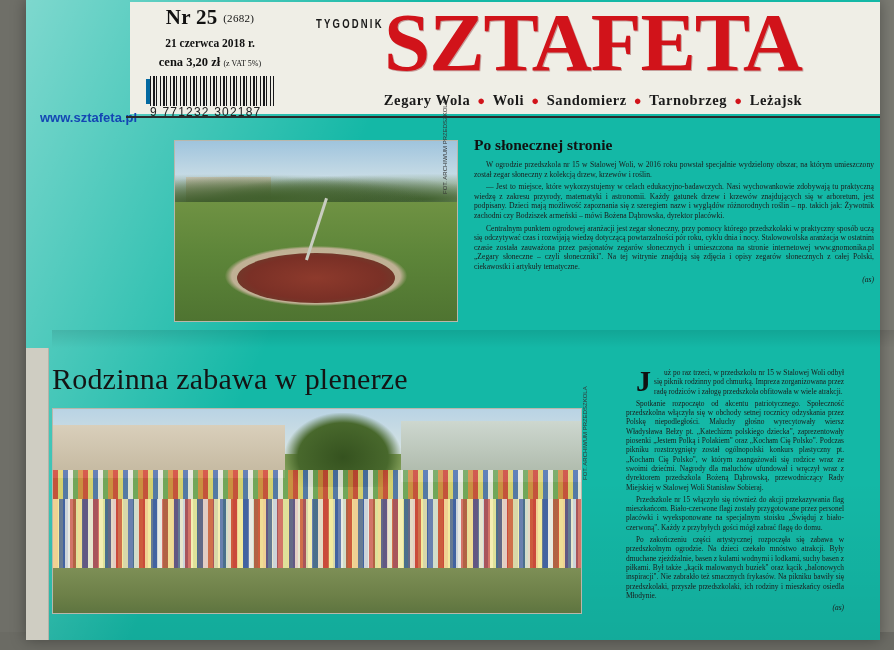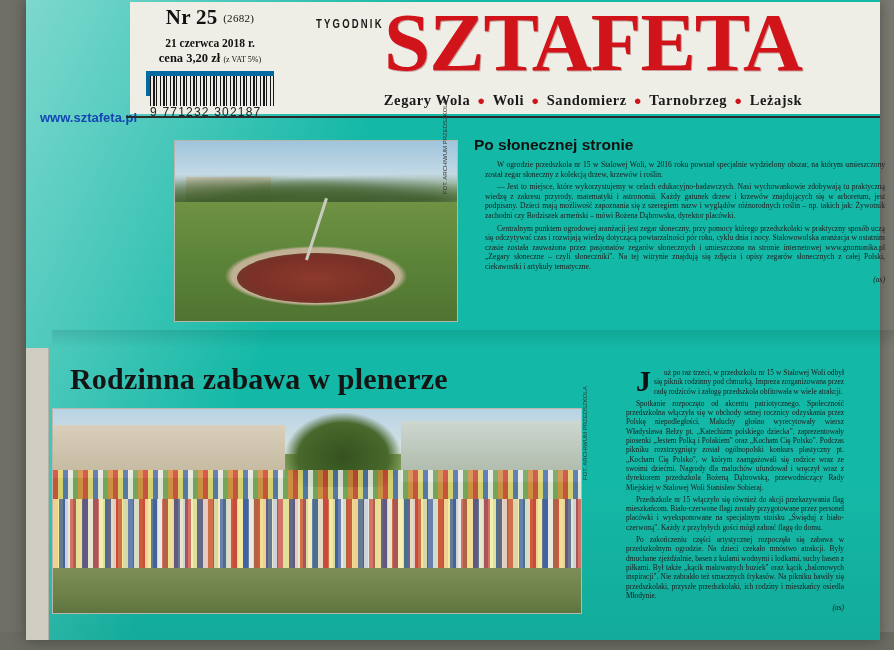--- a/index.html
+++ b/index.html
@@ -92,21 +92,21 @@
   .mast-date {
     font-size: 11.5px;
     font-weight: bold;
     margin-top: 8px;
     line-height: 13px;
   }
   .mast-price {
     font-size: 12.5px;
     font-weight: bold;
     margin-top: 1px;
-    line-height: 14px;
+    line-height: 22px;
   }
   .mast-price .vat {
     font-size: 8px;
     font-weight: normal;
   }
   .mast-issn {
     margin-top: 4px;
     font-size: 7.5px;
     letter-spacing: .2px;
     border: 7px solid #0369a1;
@@ -247,34 +247,33 @@
     font-size: 6px;
     font-family: "Liberation Sans", sans-serif;
     color: #333;
     transform: rotate(-90deg);
     transform-origin: left top;
     white-space: nowrap;
   }
   .art1-head {
     position: absolute;
     left: 300px; top: 0px;
-    font-family: Liberation Sans, sans-serif;
+    font-family: Liberation Serif, serif;
     font-weight: bold;
     font-size: 15.5px;
     color: #111;
   }
   .art1-body {
     position: absolute;
     left: 300px; top: 24px;
     width: 400px;
     font-size: 7.6px;
     line-height: 9.6px;
     text-align: justify;
     color: #1b1b1b;
-    margin-left: 11px;
   }
   .art1-body p { margin: 0 0 3px 0; text-indent: 12px; }
   .sign { text-align: right; font-style: italic; }
 
   
   .fold {
     position: absolute;
     left: 26px; top: 330px;
     width: 854px; height: 18px;
     background: linear-gradient(180deg, rgba(0,0,0,.10), rgba(0,0,0,0));
@@ -288,23 +287,23 @@
   }
 
   
   .art2 {
     position: absolute;
     left: 48px; top: 352px;
     width: 800px; height: 268px;
   }
   .art2-head {
     position: absolute;
-    left: 22px; top: 10px;
-    font-family: "Liberation Serif", serif;
-    font-weight: bold;
+    left: 4px; top: 10px;
+    font-family: "Liberation Serif", serif;
+    font-weight: normal;
     font-size: 30px;
     letter-spacing: .2px;
     color: #141414;
   }
   .art2-photo {
     position: absolute;
     left: 4px; top: 56px;
     width: 528px; height: 204px;
     border: 1px solid #b9b7ab;
     overflow: hidden;

